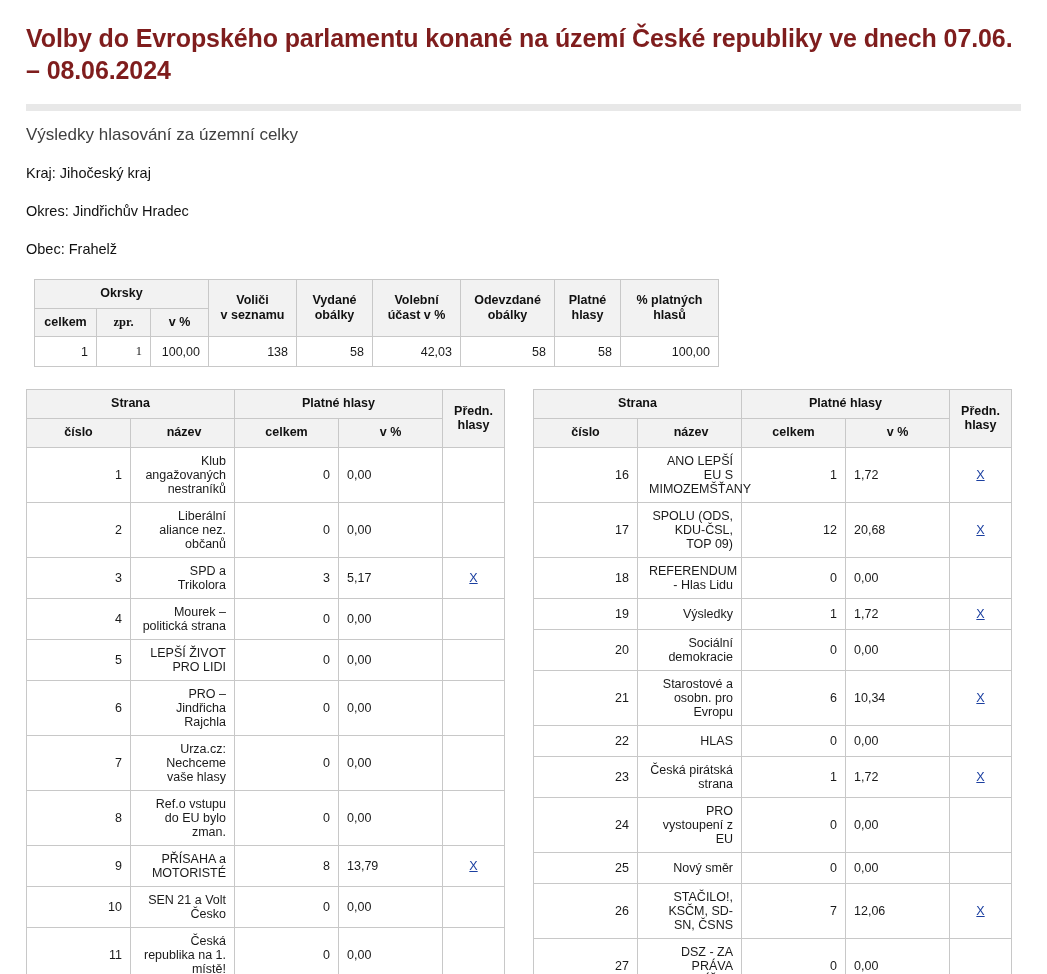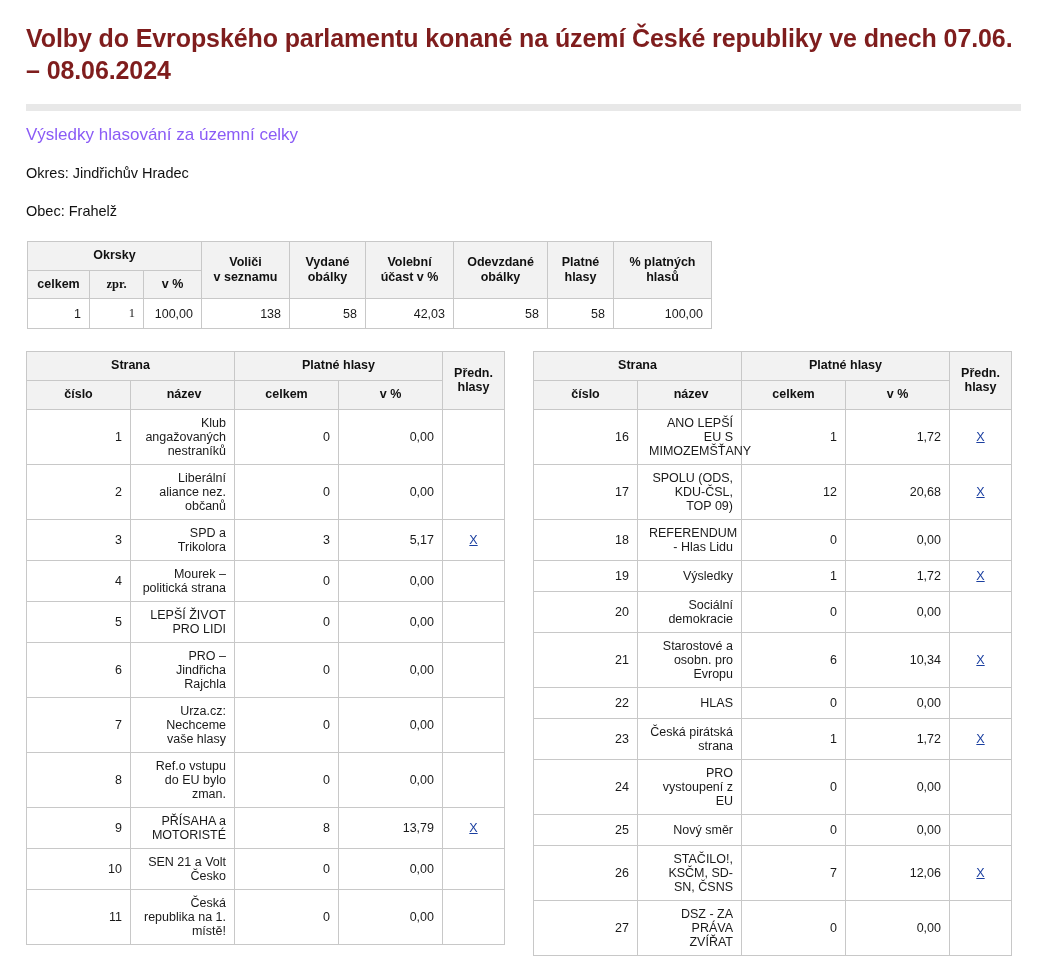--- a/index.html
+++ b/index.html
@@ -23,21 +23,21 @@
   .rule {
     height: 7px;
     background: #e8e8e8;
     margin: 18px 0 14px 0;
     border: 0;
   }
   h2.subtitle {
     font-size: 17px;
     font-weight: normal;
     margin: 8px 0 20px 0;
-    color: #8b5cf6;
+    color: #404040;
   }
   .loc-line {
     font-size: 14.5px;
     margin: 0 0 22px 0;
     color: #111;
   }
 
   table {
     border-collapse: collapse;
     font-size: 12.5px;
@@ -49,21 +49,21 @@
   }
   table th {
     background: #f2f2f2;
     font-weight: bold;
     text-align: center;
     color: #111;
     line-height: 1.25;
   }
 
   
-  .summary { margin: 0 0 22px 1px; }
+  .summary { margin: 0 0 22px 8px; }
   .summary td { text-align: right; height: 30px; }
   .summary th { height: 24px; }
   .summary .c-celkem { width: 62px; }
   .summary .c-zpr { width: 54px; font-family: Liberation Serif, serif; }
   .summary .c-vproc { width: 58px; }
   .summary .c-volici { width: 88px; text-align: right; }
   .summary .c-vydane { width: 76px; }
   .summary .c-ucast { width: 88px; }
   .summary .c-odevz { width: 94px; }
   .summary .c-platne { width: 66px; }
@@ -74,41 +74,42 @@
     display: flex;
     gap: 28px;
     align-items: flex-start;
   }
   .party { width: 479px; table-layout: fixed; }
   .party th { height: 22px; }
   .party td { height: 31px; }
   .party .col-cislo  { width: 50px; text-align: right; }
   .party .col-nazev  { text-align: right; padding-left: 11px; }
   .party .col-celkem { width: 66px; text-align: right; }
-  .party .col-proc   { width: 54px; text-align: right; }
+  .party .col-proc   { width: 54px; }
   .party .col-predn  { width: 62px; text-align: center; }
   .party td.col-nazev { font-size: 12.5px; }
   .party a.xlink {
     color: #1b3fa0;
     text-decoration: underline;
     font-size: 12.5px;
   }
   .hdr-two-line { line-height: 1.18; }
 </style>
 </head>
 <body>
 
 <div class="page">
 
   <h1 class="title">Volby do Evropského parlamentu konané na území České republiky ve dnech 07.06. – 08.06.2024</h1>
 
   <hr class="rule">
 
   <h2 class="subtitle">Výsledky hlasování za územní celky</h2>
 
+  <p class="loc-line">Kraj: Jihočeský kraj</p>
   <p class="loc-line">Okres: Jindřichův Hradec</p>
   <p class="loc-line">Obec: Frahelž</p>
 
   <table class="summary">
     <thead>
       <tr>
         <th colspan="3">Okrsky</th>
         <th rowspan="2" class="hdr-two-line">
           <span>Voliči</span><br>
           <span>v seznamu</span>

